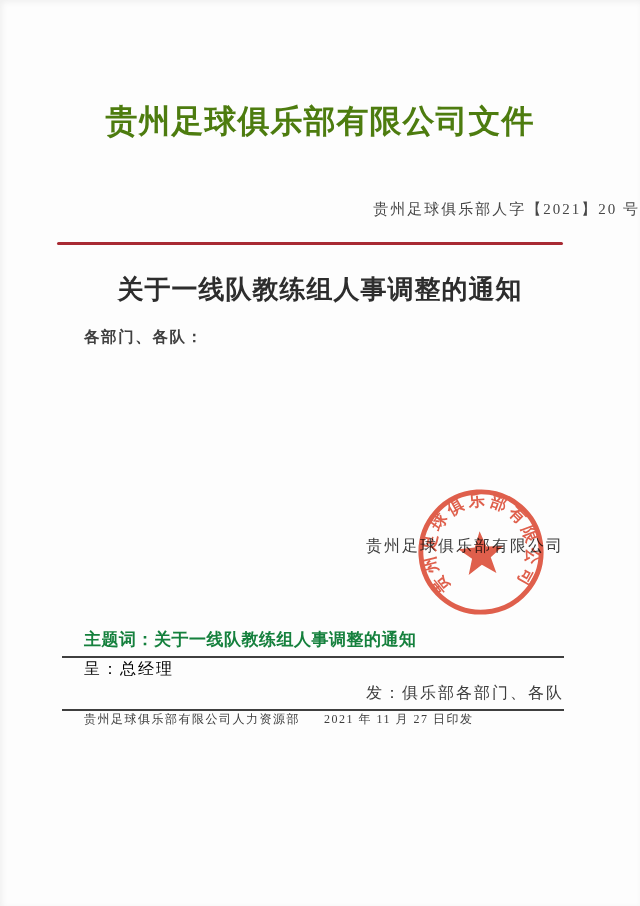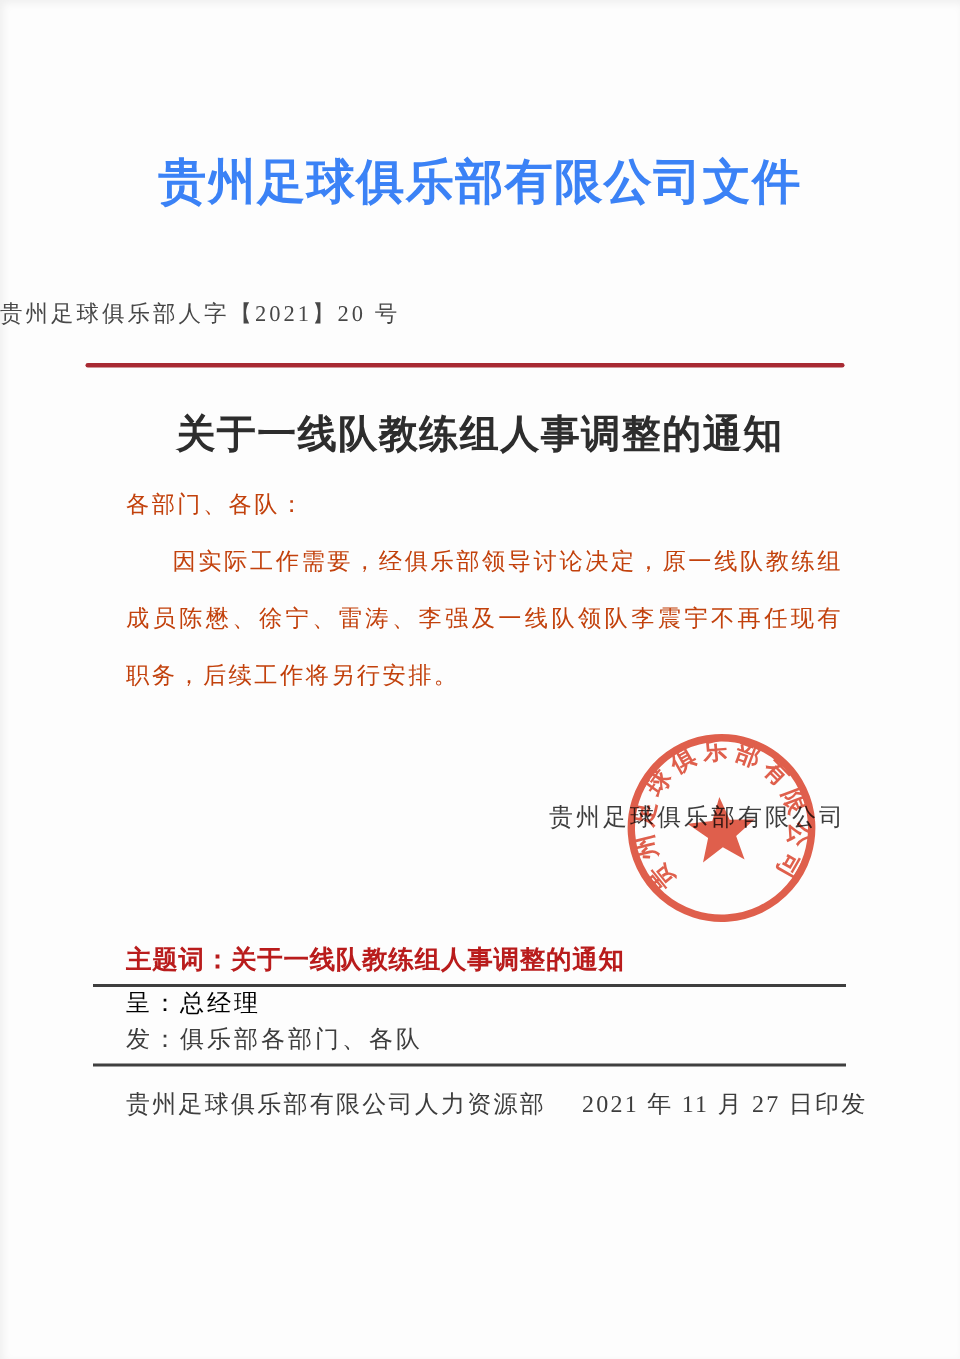--- a/index.html
+++ b/index.html
@@ -16,40 +16,40 @@
   .page::before{
     content:"";position:absolute;left:0;top:0;width:100%;height:100%;
     box-shadow:inset 2px 2px 6px rgba(0,0,0,.06);pointer-events:none;
   }
 
   .doc-title{
     position:absolute;top:100px;left:0;width:100%;
     margin:0;text-align:center;
     font-family:"Liberation Sans","DejaVu Sans",sans-serif;
     font-size:32px;font-weight:bold;letter-spacing:1px;
-    color:#3b82f6;
+    color:#4d7c0f;
   }
   .doc-number{
     position:absolute;top:200px;left:0;width:100%;
-    text-align:left;font-size:15px;letter-spacing:2px;color:#474747;
+    text-align:right;font-size:15px;letter-spacing:2px;color:#474747;
   }
   .red-rule{
     position:absolute;top:242px;left:57px;right:77px;height:3px;
     background:#a82a33;border-radius:2px;
   }
   .notice-heading{
     position:absolute;top:272px;left:0;width:100%;
     margin:0;text-align:center;
     font-family:"Liberation Sans","DejaVu Sans",sans-serif;
     font-size:26px;font-weight:bold;letter-spacing:1px;color:#2d2d2d;
   }
   .doc-body{
     position:absolute;top:318px;left:84px;right:78px;
     font-size:15.5px;letter-spacing:1.6px;line-height:38px;
-    text-align:justify;color:#c2410c;
+    text-align:justify;color:#404040;font-weight:bold;
   }
   .doc-body p{margin:0;}
   .doc-body p.indent{text-indent:2em;}
 
   .signature{
     position:absolute;top:527px;right:76px;
     text-align:right;font-size:16px;letter-spacing:2px;
     line-height:37px;color:#3d3d3d;
   }
 
@@ -59,54 +59,53 @@
     transform:rotate(-4deg);
     pointer-events:none;
   }
   .seal svg{display:block;width:100%;height:100%;}
 
   .footer-subject{
     position:absolute;top:628px;left:62px;right:76px;
     padding:0 0 5px 22px;
     border-bottom:2px solid #3f3f3f;
     font-family:"Liberation Sans","DejaVu Sans",sans-serif;
-    font-size:17px;font-weight:bold;letter-spacing:.5px;color:#b91c1c;
+    font-size:17px;font-weight:bold;letter-spacing:.5px;color:#15803d;
   }
   .footer-to{
     position:absolute;top:659px;left:84px;
     font-size:16px;letter-spacing:2px;color:#000000;
   }
   .footer-dist{
     position:absolute;top:683px;left:62px;right:76px;
     padding:0 0 5px 22px;
     border-bottom:2px solid #3f3f3f;
-    font-size:16px;letter-spacing:2px;color:#3d3d3d;
+    font-size:16px;letter-spacing:2px;color:#3d3d3d;text-align:right;
   }
   .footer-issuer{
     position:absolute;top:711px;left:84px;right:76px;
-    font-size:16px;letter-spacing:1.5px;color:#3d3d3d;white-space:nowrap;margin-top:15px;
+    font-size:12px;letter-spacing:1.5px;color:#3d3d3d;white-space:nowrap;
   }
   .footer-issuer .print-date{margin-left:24px;}
 </style>
 </head>
 <body>
 
 <div class="page">
 
   <h1 class="doc-title">贵州足球俱乐部有限公司文件</h1>
 
   <div class="doc-number">贵州足球俱乐部人字【2021】20 号</div>
 
   <div class="red-rule"></div>
 
   <h2 class="notice-heading">关于一线队教练组人事调整的通知</h2>
 
   <div class="doc-body">
     <p class="salutation">各部门、各队：</p>
-    <p class="indent">因实际工作需要，经俱乐部领导讨论决定，原一线队教练组成员陈懋、徐宁、雷涛、李强及一线队领队李震宇不再任现有职务，后续工作将另行安排。</p>
   </div>
 
   <div class="signature">
     <div>贵州足球俱乐部有限公司</div>
   </div>
 
   <div class="seal">
     <svg viewBox="0 0 140 140" xmlns="http://www.w3.org/2000/svg">
       <defs>
         <path id="sealArc" d="M 36.8,103.2 A 47,47 0 1 1 103.2,103.2" fill="none"></path>

